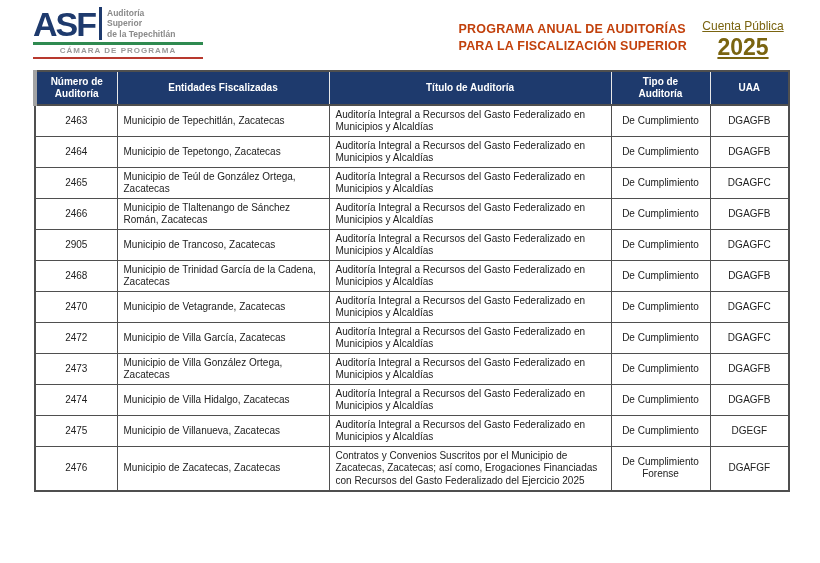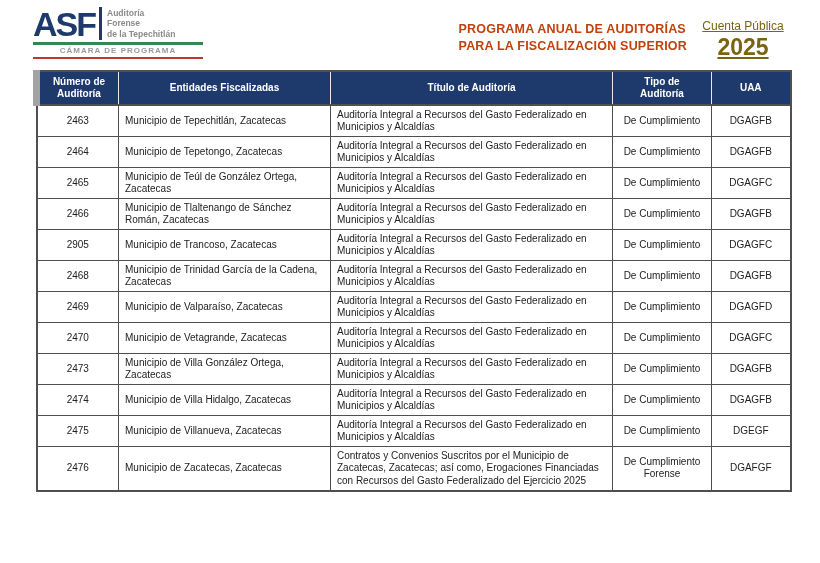--- a/index.html
+++ b/index.html
@@ -48,21 +48,21 @@
   table.audits {
     width: 100%; border-collapse: collapse; table-layout: fixed;
     margin-top: 9px;
   }
   table.audits th {
     background: #1e3a6d; color: #ffffff;
     font-size: 10px; font-weight: bold; line-height: 12px;
     padding: 4px 10px; text-align: center; vertical-align: middle;
     border: 1px solid #e8e8e8; border-bottom: 2px solid #4f4f4f; border-top: 2px solid #4f4f4f;
   }
-  table.audits th:first-child { border-left: 7px solid #a3a3a3; }
+  table.audits th:first-child { border-left: 4px solid #a3a3a3; }
   table.audits th:last-child { border-right: 2px solid #4f4f4f; }
   table.audits td {
     font-size: 10px; line-height: 12.5px;
     padding: 2.5px 6px; vertical-align: middle;
     border: 1px solid #4f4f4f;
     color: #222;
   }
   table.audits tr td:first-child { border-left: 2px solid #4f4f4f; }
   table.audits tr td:last-child { border-right: 2px solid #4f4f4f; }
   table.audits tr:last-child td { border-bottom: 2px solid #4f4f4f; }
@@ -76,21 +76,21 @@
 <div class="page">
 
   <div class="hdr">
 
     <div class="logo">
       <div class="logo-top">
         <span class="asf">ASF</span>
         <span class="logo-div"></span>
         <span class="logo-lines">
           <div>Auditoría</div>
-          <div>Forense</div>
+          <div>Superior</div>
           <div>de la Tepechitlán</div>
         </span>
       </div>
       <div class="rule-green"></div>
       <div class="camara">CÁMARA DE PROGRAMA</div>
       <div class="rule-red"></div>
     </div>
 
     <div class="titleblk">
       <div class="t1">PROGRAMA ANUAL DE AUDITORÍAS</div>
@@ -158,29 +158,29 @@
         <td class="c">DGAGFC</td>
       </tr>
       <tr>
         <td class="c">2468</td>
         <td class="entidad">Municipio de Trinidad García de la Cadena, Zacatecas</td>
         <td class="titulo">Auditoría Integral a Recursos del Gasto Federalizado en Municipios y Alcaldías</td>
         <td class="c">De Cumplimiento</td>
         <td class="c">DGAGFB</td>
       </tr>
       <tr>
-        <td class="c">2469</td>
-        <td class="entidad">Municipio de Valparaíso, Zacatecas</td>
-        <td class="titulo">Auditoría Integral a Recursos del Gasto Federalizado en Municipios y Alcaldías</td>
-        <td class="c">De Cumplimiento</td>
-        <td class="c">DGAGFD</td>
-      </tr>
-      <tr>
         <td class="c">2470</td>
         <td class="entidad">Municipio de Vetagrande, Zacatecas</td>
+        <td class="titulo">Auditoría Integral a Recursos del Gasto Federalizado en Municipios y Alcaldías</td>
+        <td class="c">De Cumplimiento</td>
+        <td class="c">DGAGFC</td>
+      </tr>
+      <tr>
+        <td class="c">2472</td>
+        <td class="entidad">Municipio de Villa García, Zacatecas</td>
         <td class="titulo">Auditoría Integral a Recursos del Gasto Federalizado en Municipios y Alcaldías</td>
         <td class="c">De Cumplimiento</td>
         <td class="c">DGAGFC</td>
       </tr>
       <tr>
         <td class="c">2473</td>
         <td class="entidad">Municipio de Villa González Ortega, Zacatecas</td>
         <td class="titulo">Auditoría Integral a Recursos del Gasto Federalizado en Municipios y Alcaldías</td>
         <td class="c">De Cumplimiento</td>
         <td class="c">DGAGFB</td>

